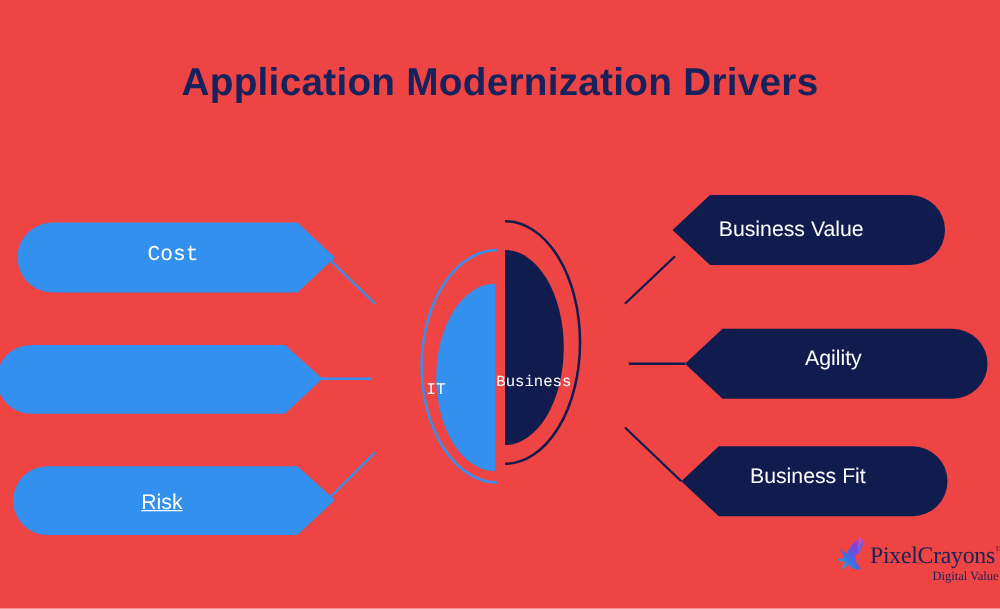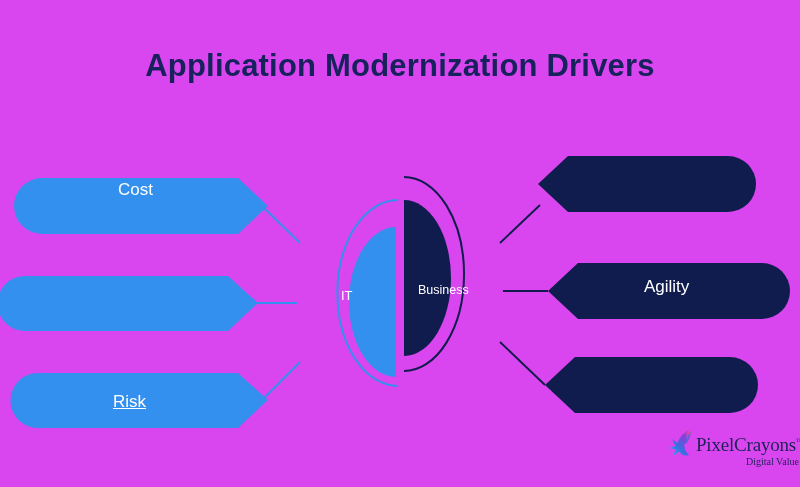--- a/index.html
+++ b/index.html
@@ -7,21 +7,21 @@
     padding: 0;
     background: #ffffff;
   }
   body {
     font-family: "Liberation Sans", sans-serif;
   }
   #canvas {
     position: relative;
     width: 800px;
     height: 487px;
-    background: #d946ef;
+    background: #ef4444;
     overflow: hidden;
   }
 
   
   #page-title {
     position: absolute;
     left: 0;
     top: 48px;
     width: 800px;
     text-align: center;
@@ -47,36 +47,37 @@
     color: #ffffff;
     font-size: 17px;
     font-weight: 400;
     font-family: "Liberation Sans", sans-serif;
     white-space: nowrap;
     pointer-events: none;
   }
   .core-label {
     position: absolute;
     color: #ffffff;
-    font-family: Liberation Sans, sans-serif;
+    font-family: Liberation Mono, monospace;
     white-space: nowrap;
     pointer-events: none;
+    margin-top: 16px;
   }
   #label-it {
     font-size: 13px;
     left: 341px;
     top: 288px;
   }
   #label-business {
     font-size: 12.5px;
-    left: 418px;
+    left: 397px;
     top: 283px;
   }
 
-  #label-cost        { left: 118px; top: 180px; }
+  #label-cost        { left: 118px; top: 195px; font-family: Liberation Mono, monospace; }
   #label-complexity  { left: 80px;  top: 292px; }
   #label-risk        { left: 113px; top: 392px; text-decoration: underline; }
   #label-business-value { left: 575px; top: 174px; }
   #label-agility        { left: 644px; top: 277px; }
   #label-business-fit   { left: 600px; top: 371px; }
 
   
   #logo {
     position: absolute;
     left: 668px;
@@ -170,21 +171,23 @@
 
     <path d="M730 357 L575 357 L545 385 L575 413 L730 413 A 28 28 0 0 0 730 357 Z" fill="#111c4e"></path>
   </svg>
 
   <div class="core-label" id="label-it">IT</div>
   <div class="core-label" id="label-business">Business</div>
 
   <div class="pill-label" id="label-cost">Cost</div>
   <div class="pill-label" id="label-risk">Risk</div>
 
+  <div class="pill-label" id="label-business-value">Business Value</div>
   <div class="pill-label" id="label-agility">Agility</div>
+  <div class="pill-label" id="label-business-fit">Business Fit</div>
 
   <div id="logo">
     <svg id="logo-mark" viewBox="0 0 30 34">
       <path d="M20 2 C14 6 11 11 9.5 15 L4 11 L7.5 18 L1 20 L8 21.5 L5 28 L11 23.5 C13.5 27 17 28.5 21 27 C17.5 24 16 20 16.5 16 C19.5 14 22 10.5 22.5 6 Z" fill="url(#birdGrad)"></path>
       <path d="M21 3 C18.5 7.5 17.5 12 18 16.5 C20.5 13.5 22.5 9 22.8 4.5 Z" fill="url(#birdGrad2)" opacity="0.85"></path>
       <circle cx="20.3" cy="5.2" r="1.1" fill="#f0479a"></circle>
     </svg>
     <div id="logo-wordmark"><span>PixelCrayons</span><span id="logo-tm">™</span></div>
     <div id="logo-tagline">Digital Value</div>
   </div>

